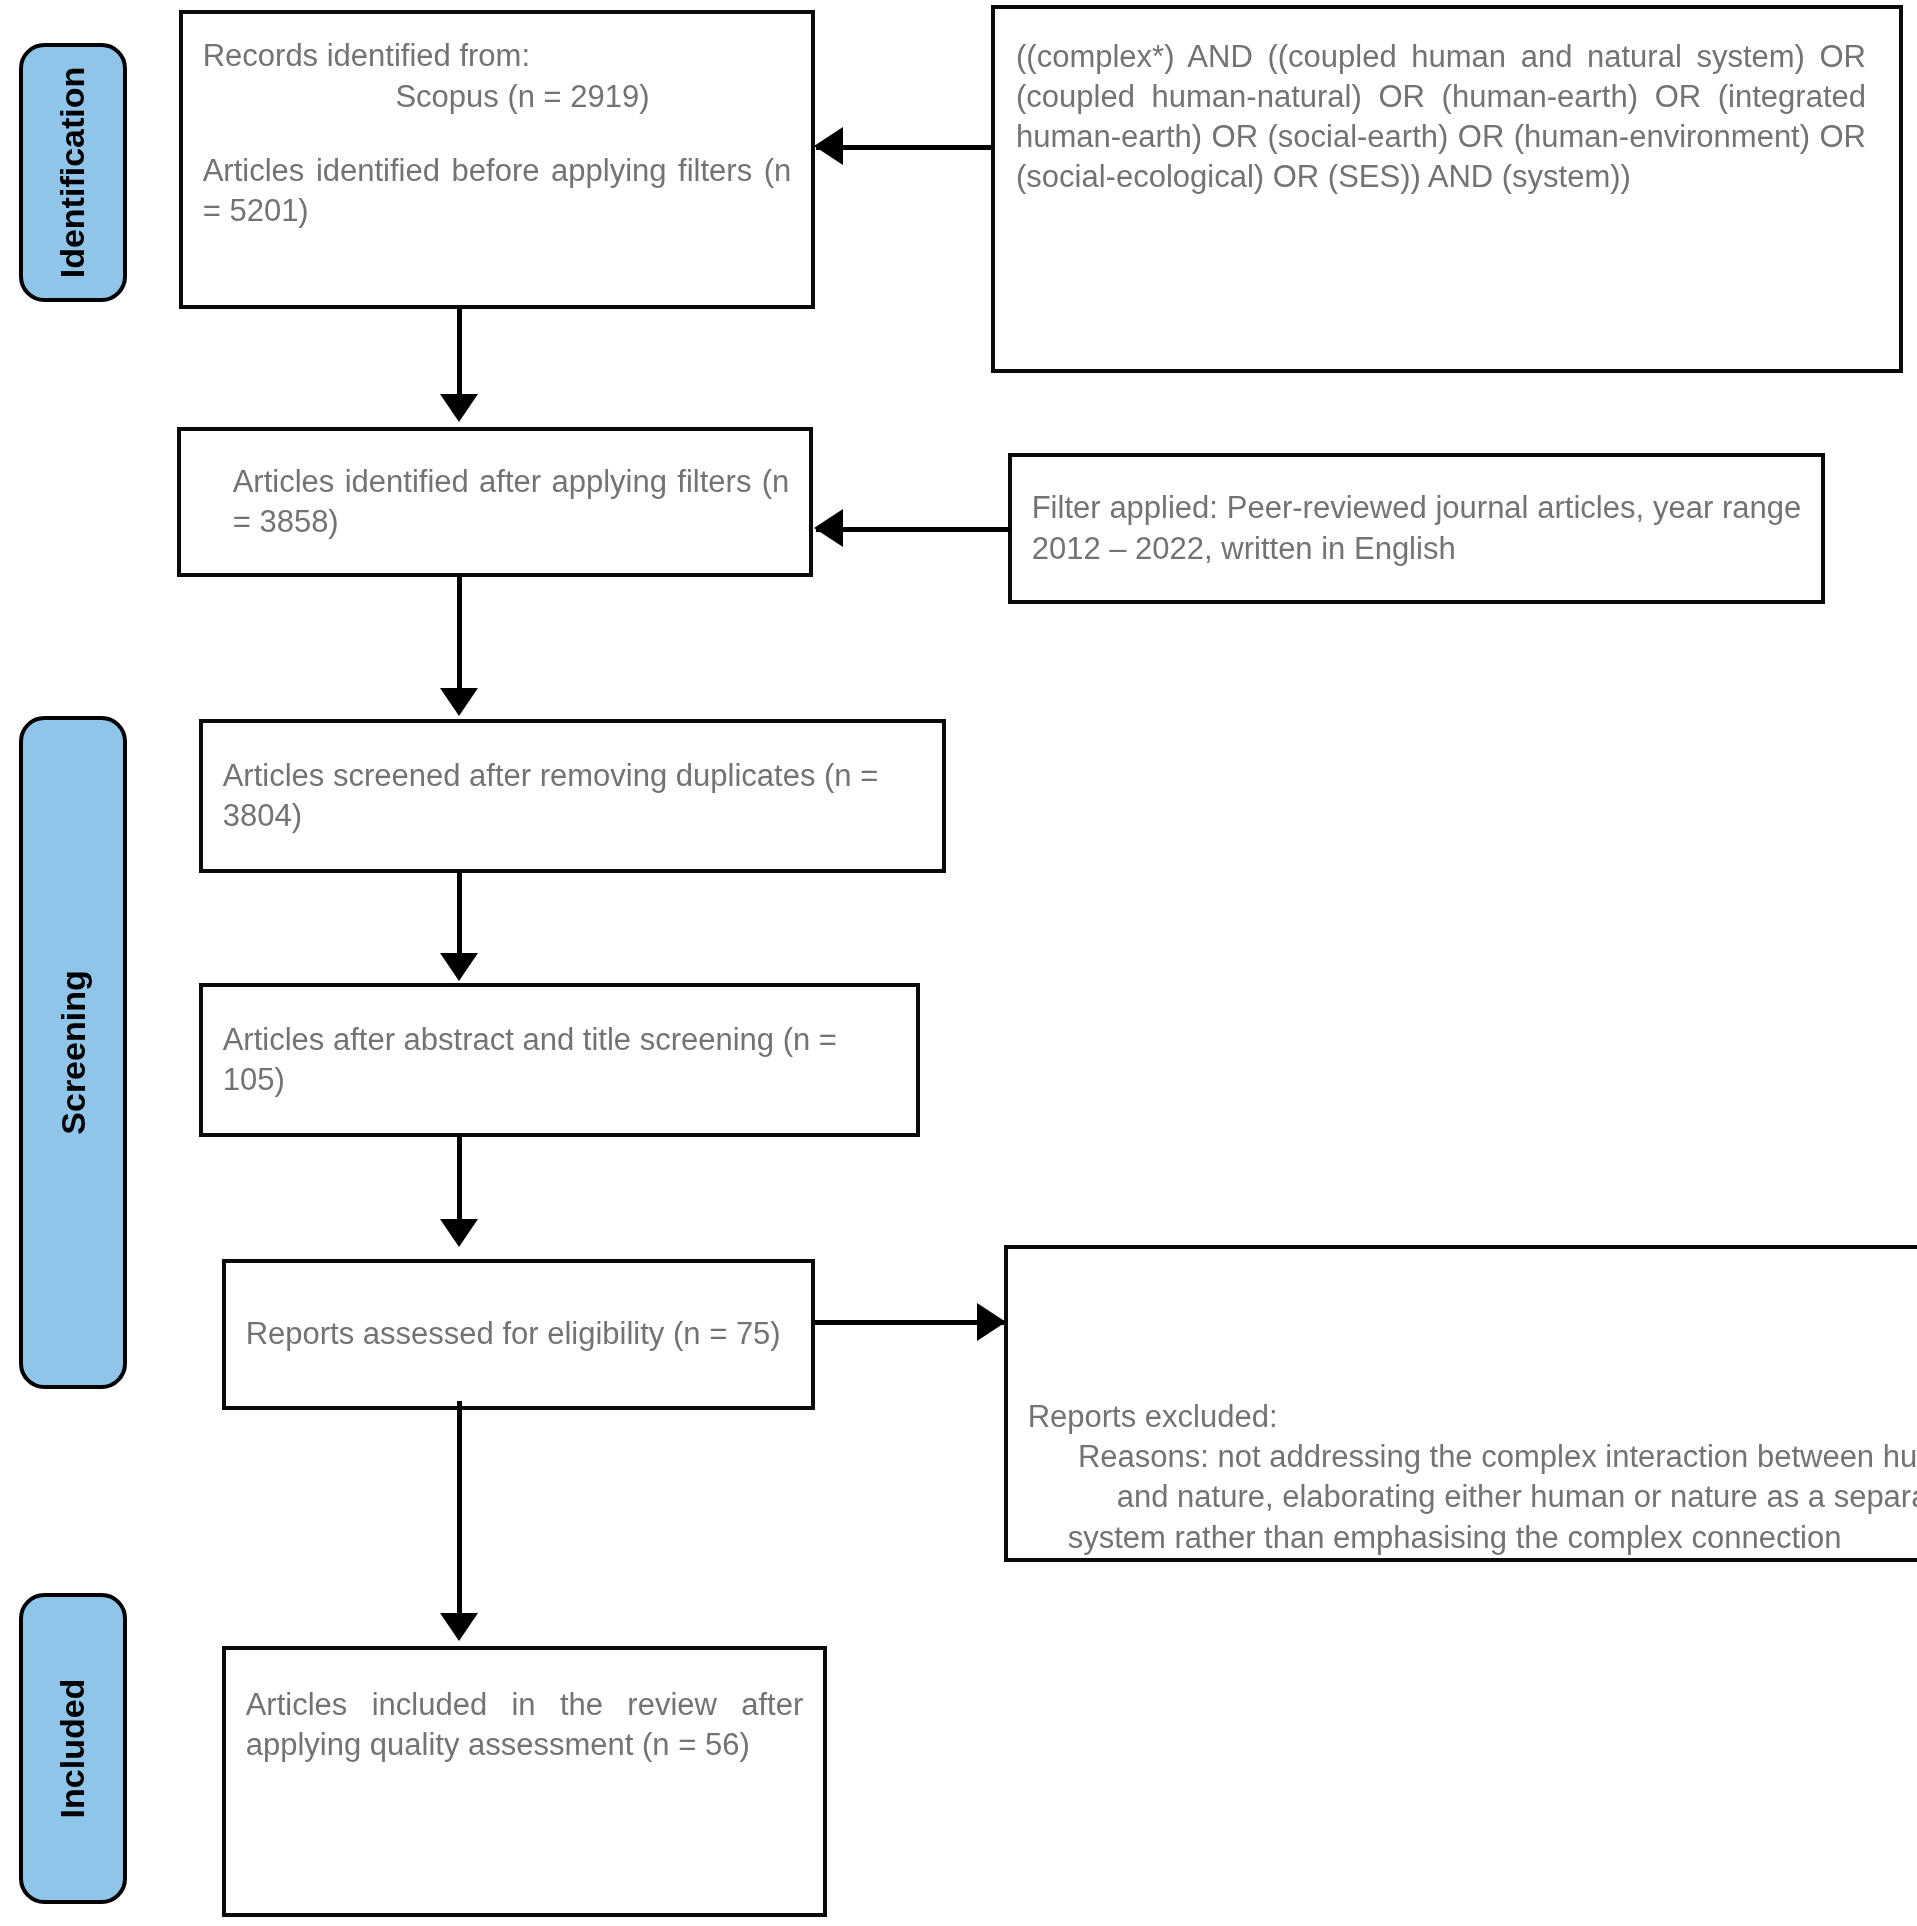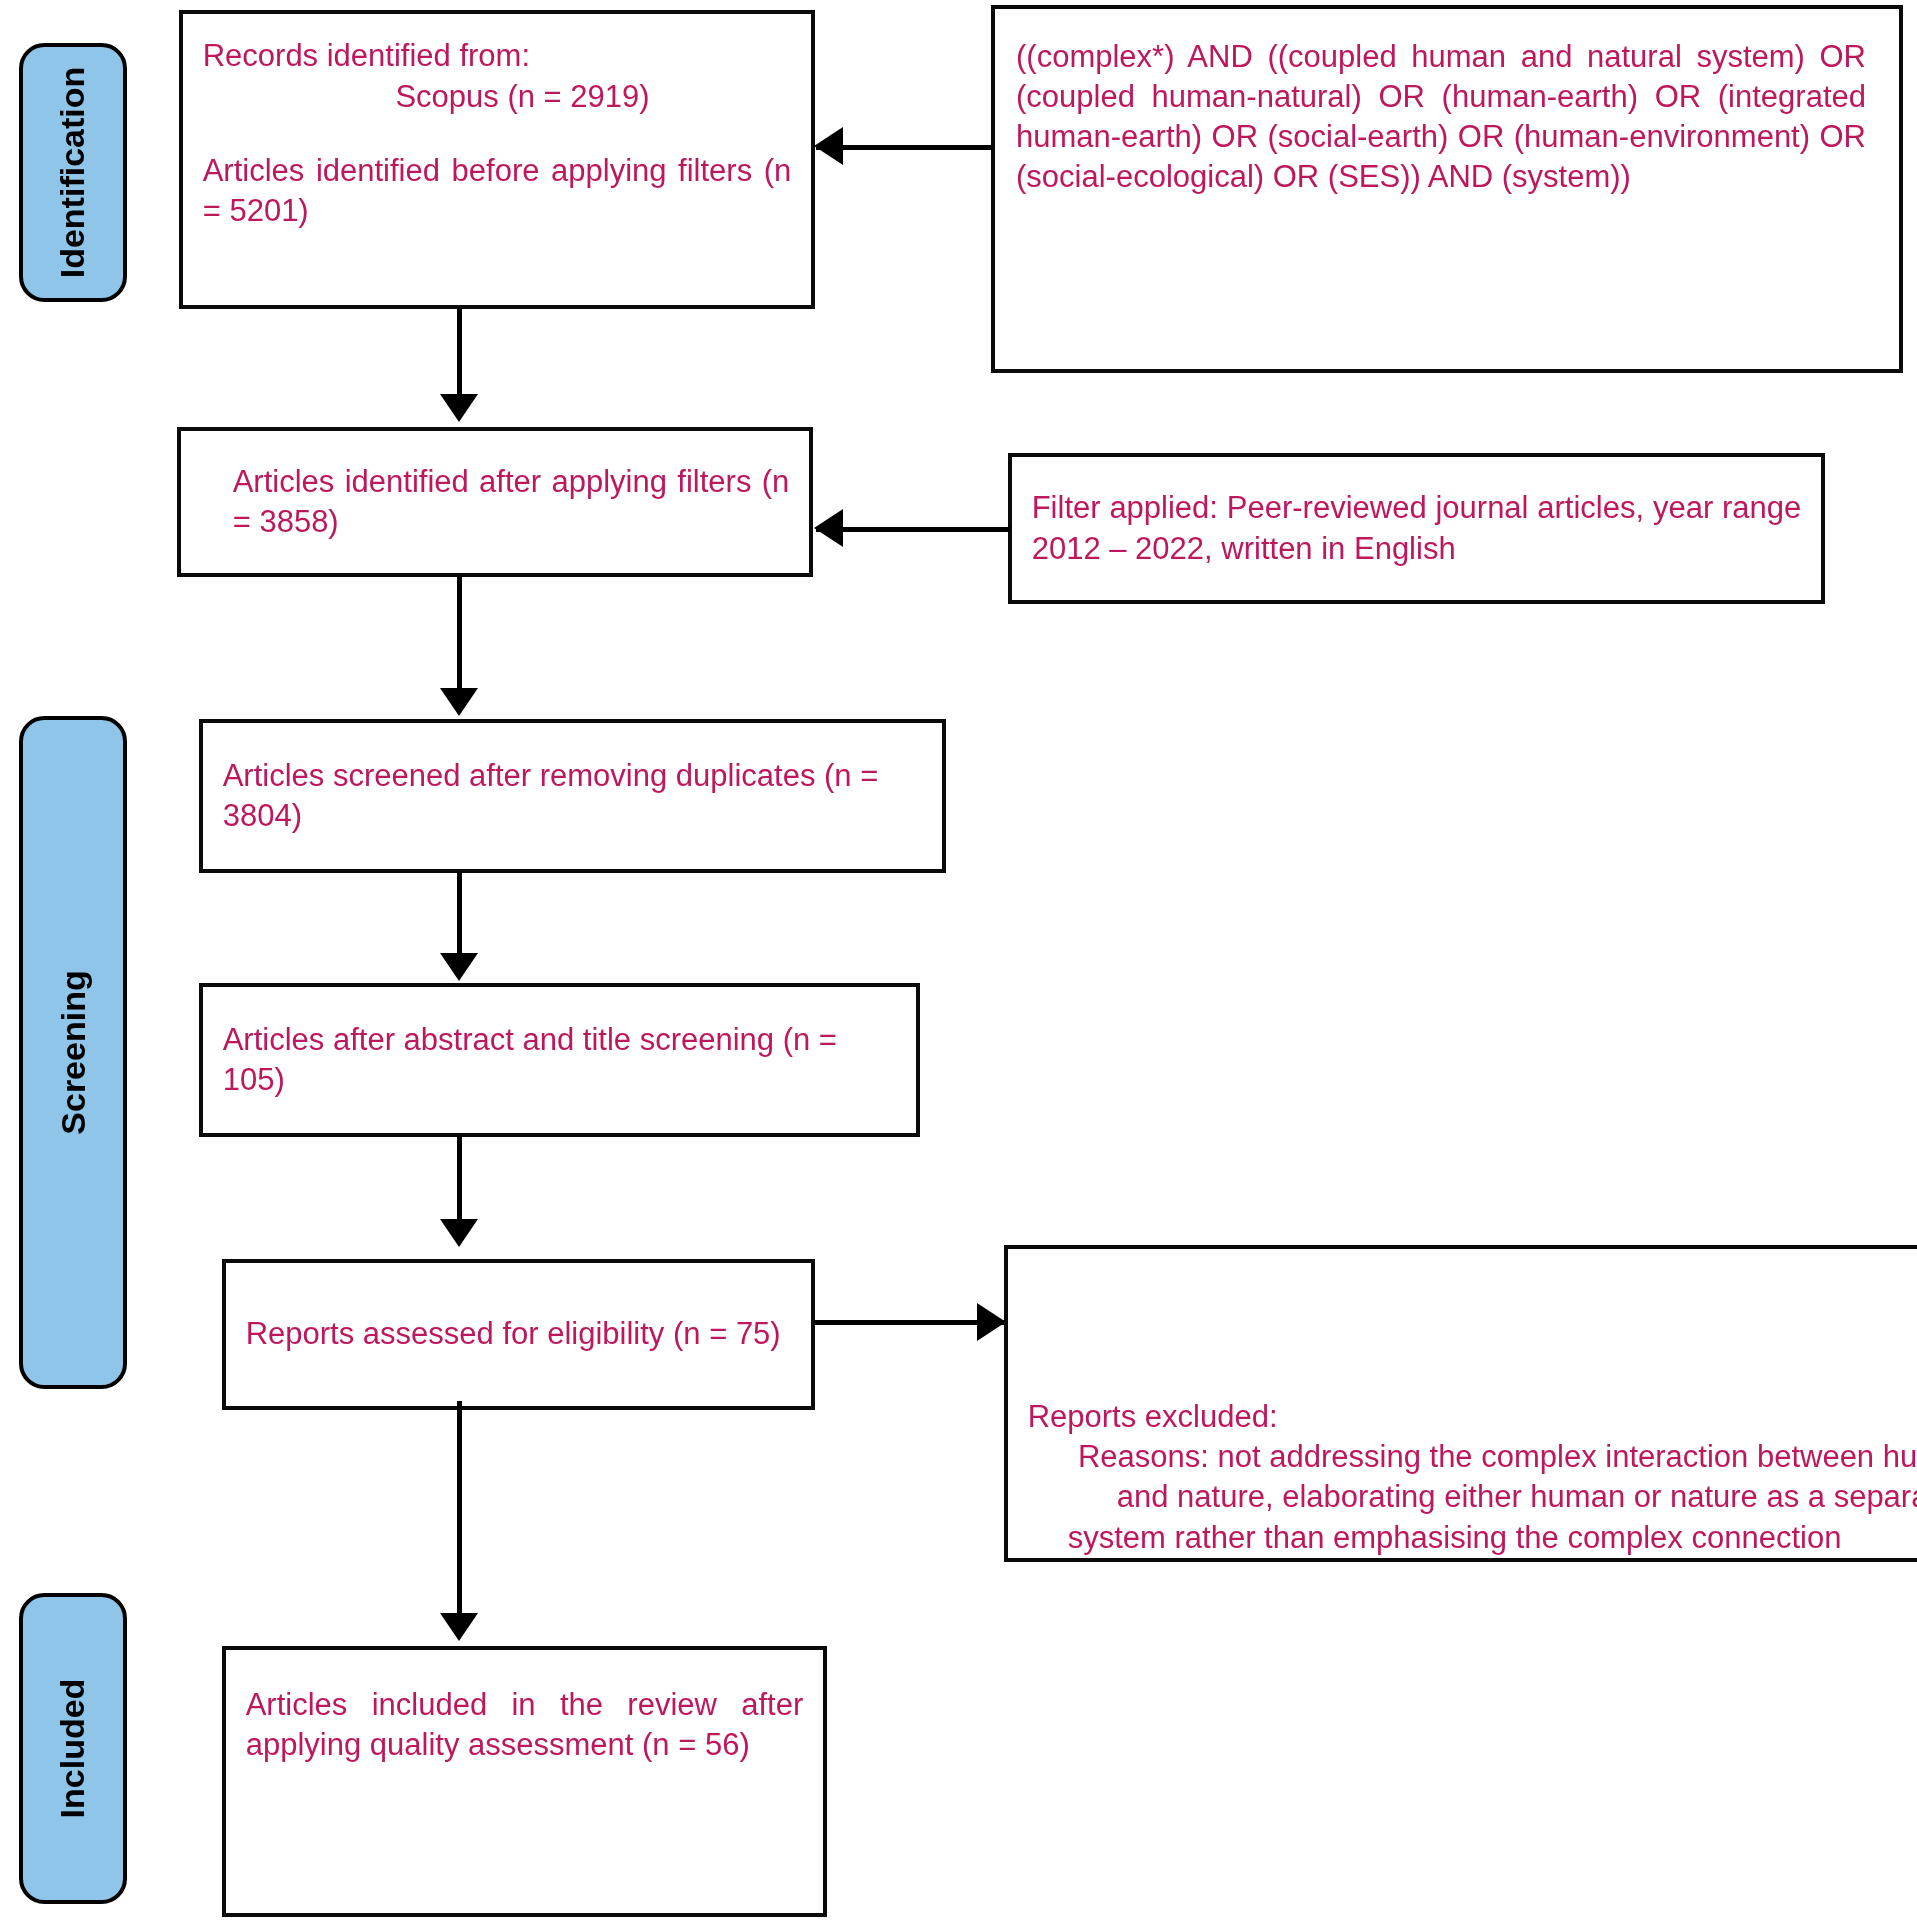--- a/index.html
+++ b/index.html
@@ -29,21 +29,21 @@
     border:4px solid #0a0a0a;
     box-sizing:border-box;
     display:flex;
     align-items:center;
   }
   .flow-box .box-text{
     width:100%;
     padding:0 19.7px;
     font-size:31px;
     line-height:1.30;
-    color:#be185d;
+    color:#737373;
   }
   .just{text-align:justify;text-align-last:left;}
   .indent-line{display:block;padding-left:51px;text-align:center;}
   .spacer-line{display:block;height:34px;}
 
   .vline{position:absolute;background:#000;}
   .hline{position:absolute;background:#000;}
   .arrow-down{
     position:absolute;width:0;height:0;
     border-left:19.7px solid transparent;

